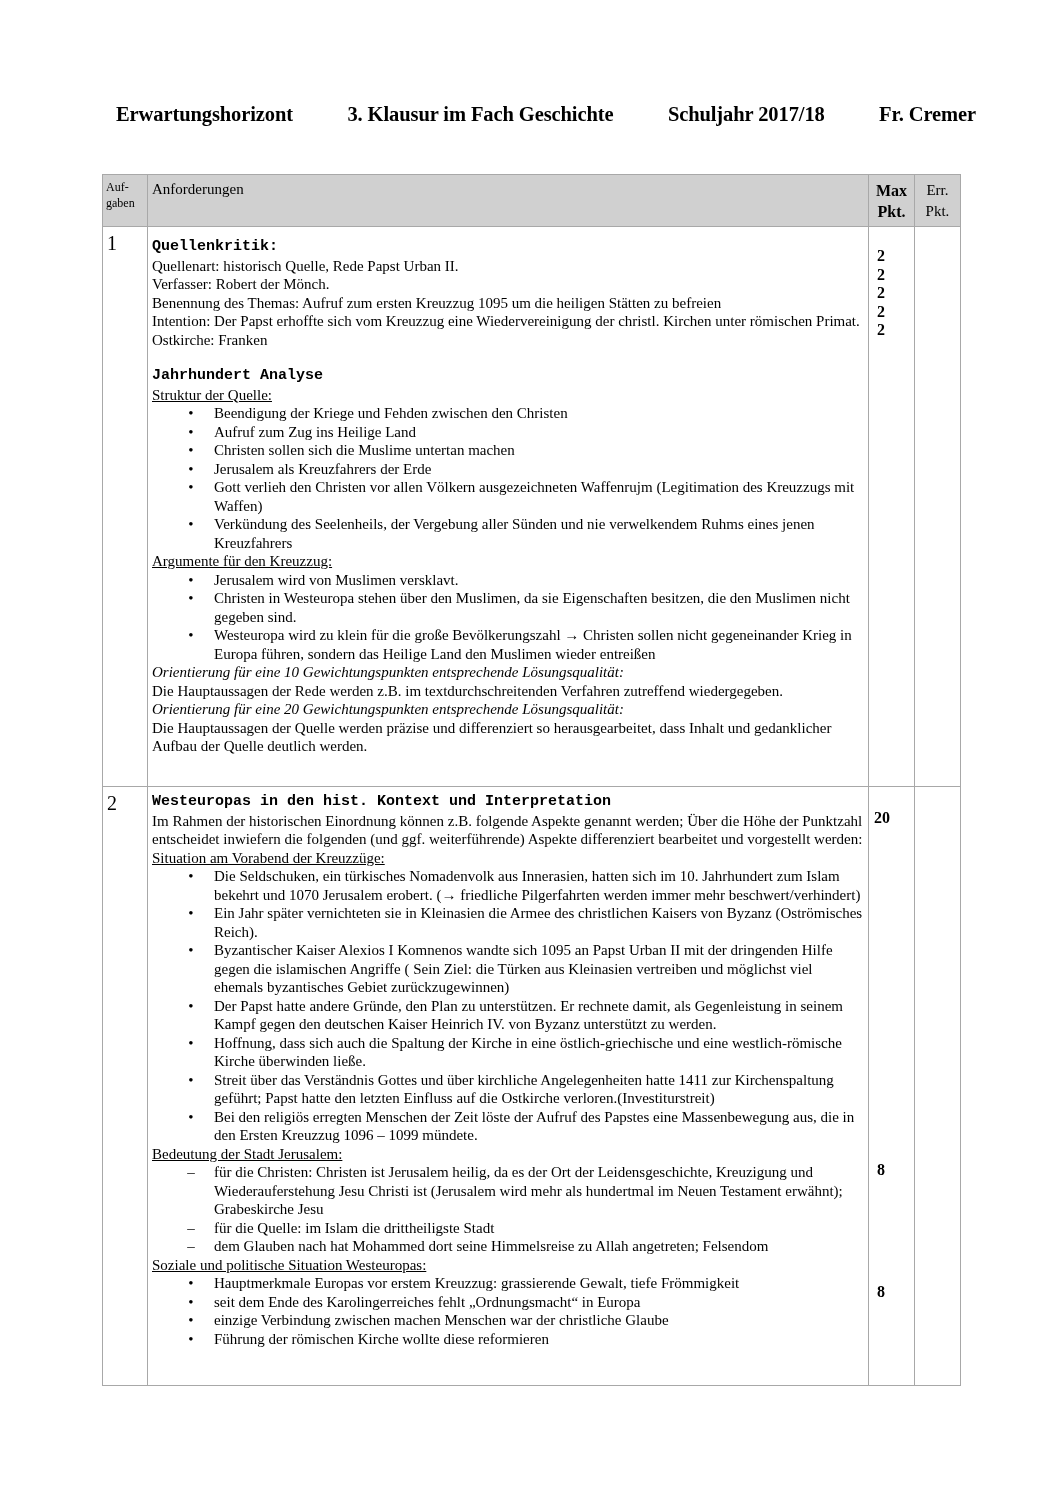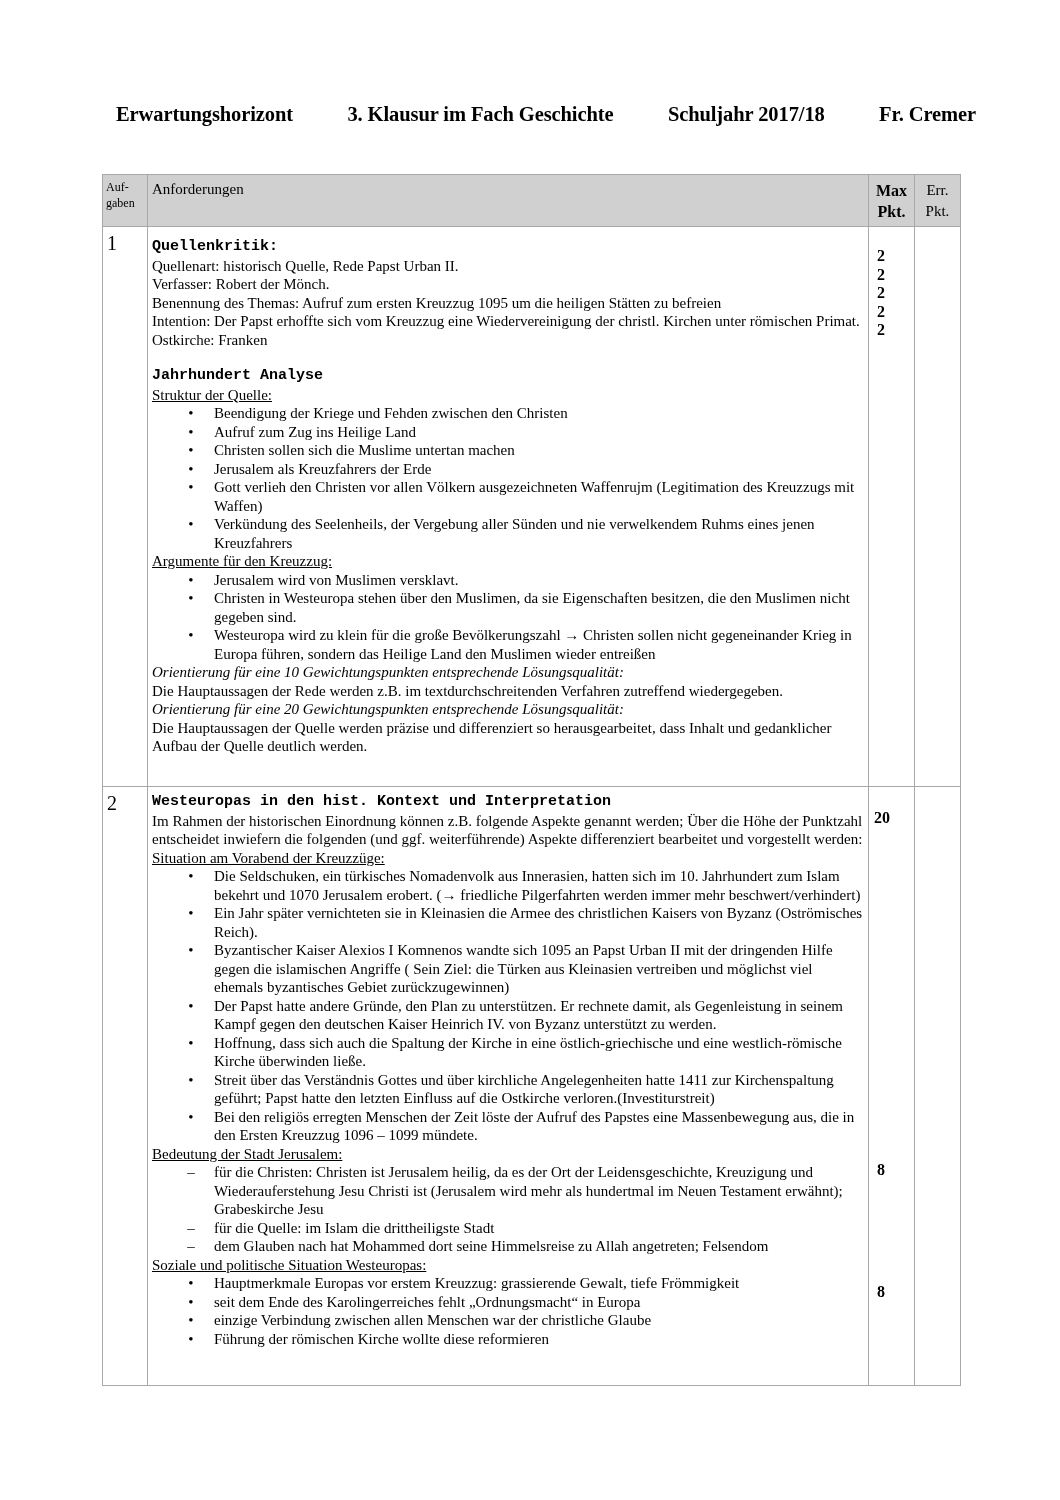--- a/index.html
+++ b/index.html
@@ -132,21 +132,21 @@
         <p class="u">Bedeutung der Stadt Jerusalem:</p>
         <ul class="bul">
           <li><span class="mk">–</span><span>für die Christen: Christen ist Jerusalem heilig, da es der Ort der Leidensgeschichte, Kreuzigung und Wiederauferstehung Jesu Christi ist (Jerusalem wird mehr als hundertmal im Neuen Testament erwähnt); Grabeskirche Jesu</span></li>
           <li><span class="mk">–</span><span>für die Quelle: im Islam die drittheiligste Stadt</span></li>
           <li><span class="mk">–</span><span>dem Glauben nach hat Mohammed dort seine Himmelsreise zu Allah angetreten; Felsendom</span></li>
         </ul>
         <p class="u">Soziale und politische Situation Westeuropas:</p>
         <ul class="bul">
           <li><span class="mk">•</span><span>Hauptmerkmale Europas vor erstem Kreuzzug: grassierende Gewalt, tiefe Frömmigkeit</span></li>
           <li><span class="mk">•</span><span>seit dem Ende des Karolingerreiches fehlt „Ordnungsmacht“ in Europa</span></li>
-          <li><span class="mk">•</span><span>einzige Verbindung zwischen allen Menschen war der christliche Glaube</span></li>
+          <li><span class="mk">•</span><span>einzige Verbindung zwischen machen Menschen war der christliche Glaube</span></li>
           <li><span class="mk">•</span><span>Führung der römischen Kirche wollte diese reformieren</span></li>
         </ul>
       </div>
     </td>
     <td>
       <div class="pts" style="height:590px;">
         <span style="top:374px;">8</span>
         <span style="top:496px;">8</span>
       </div>
     </td>

